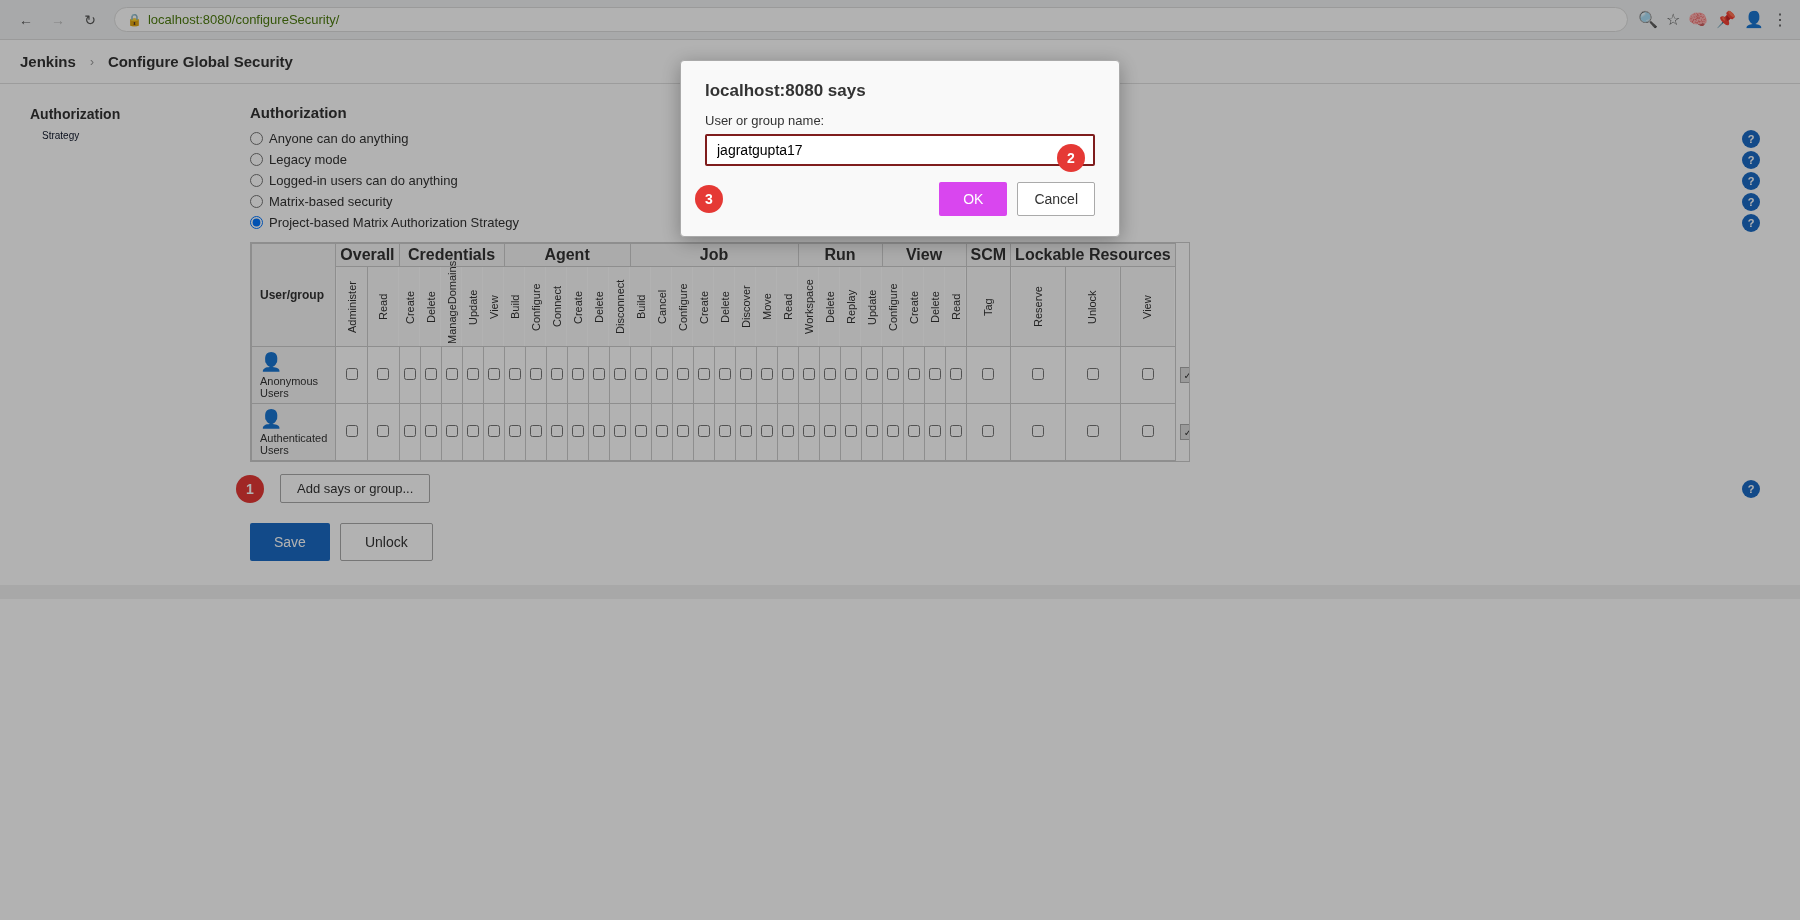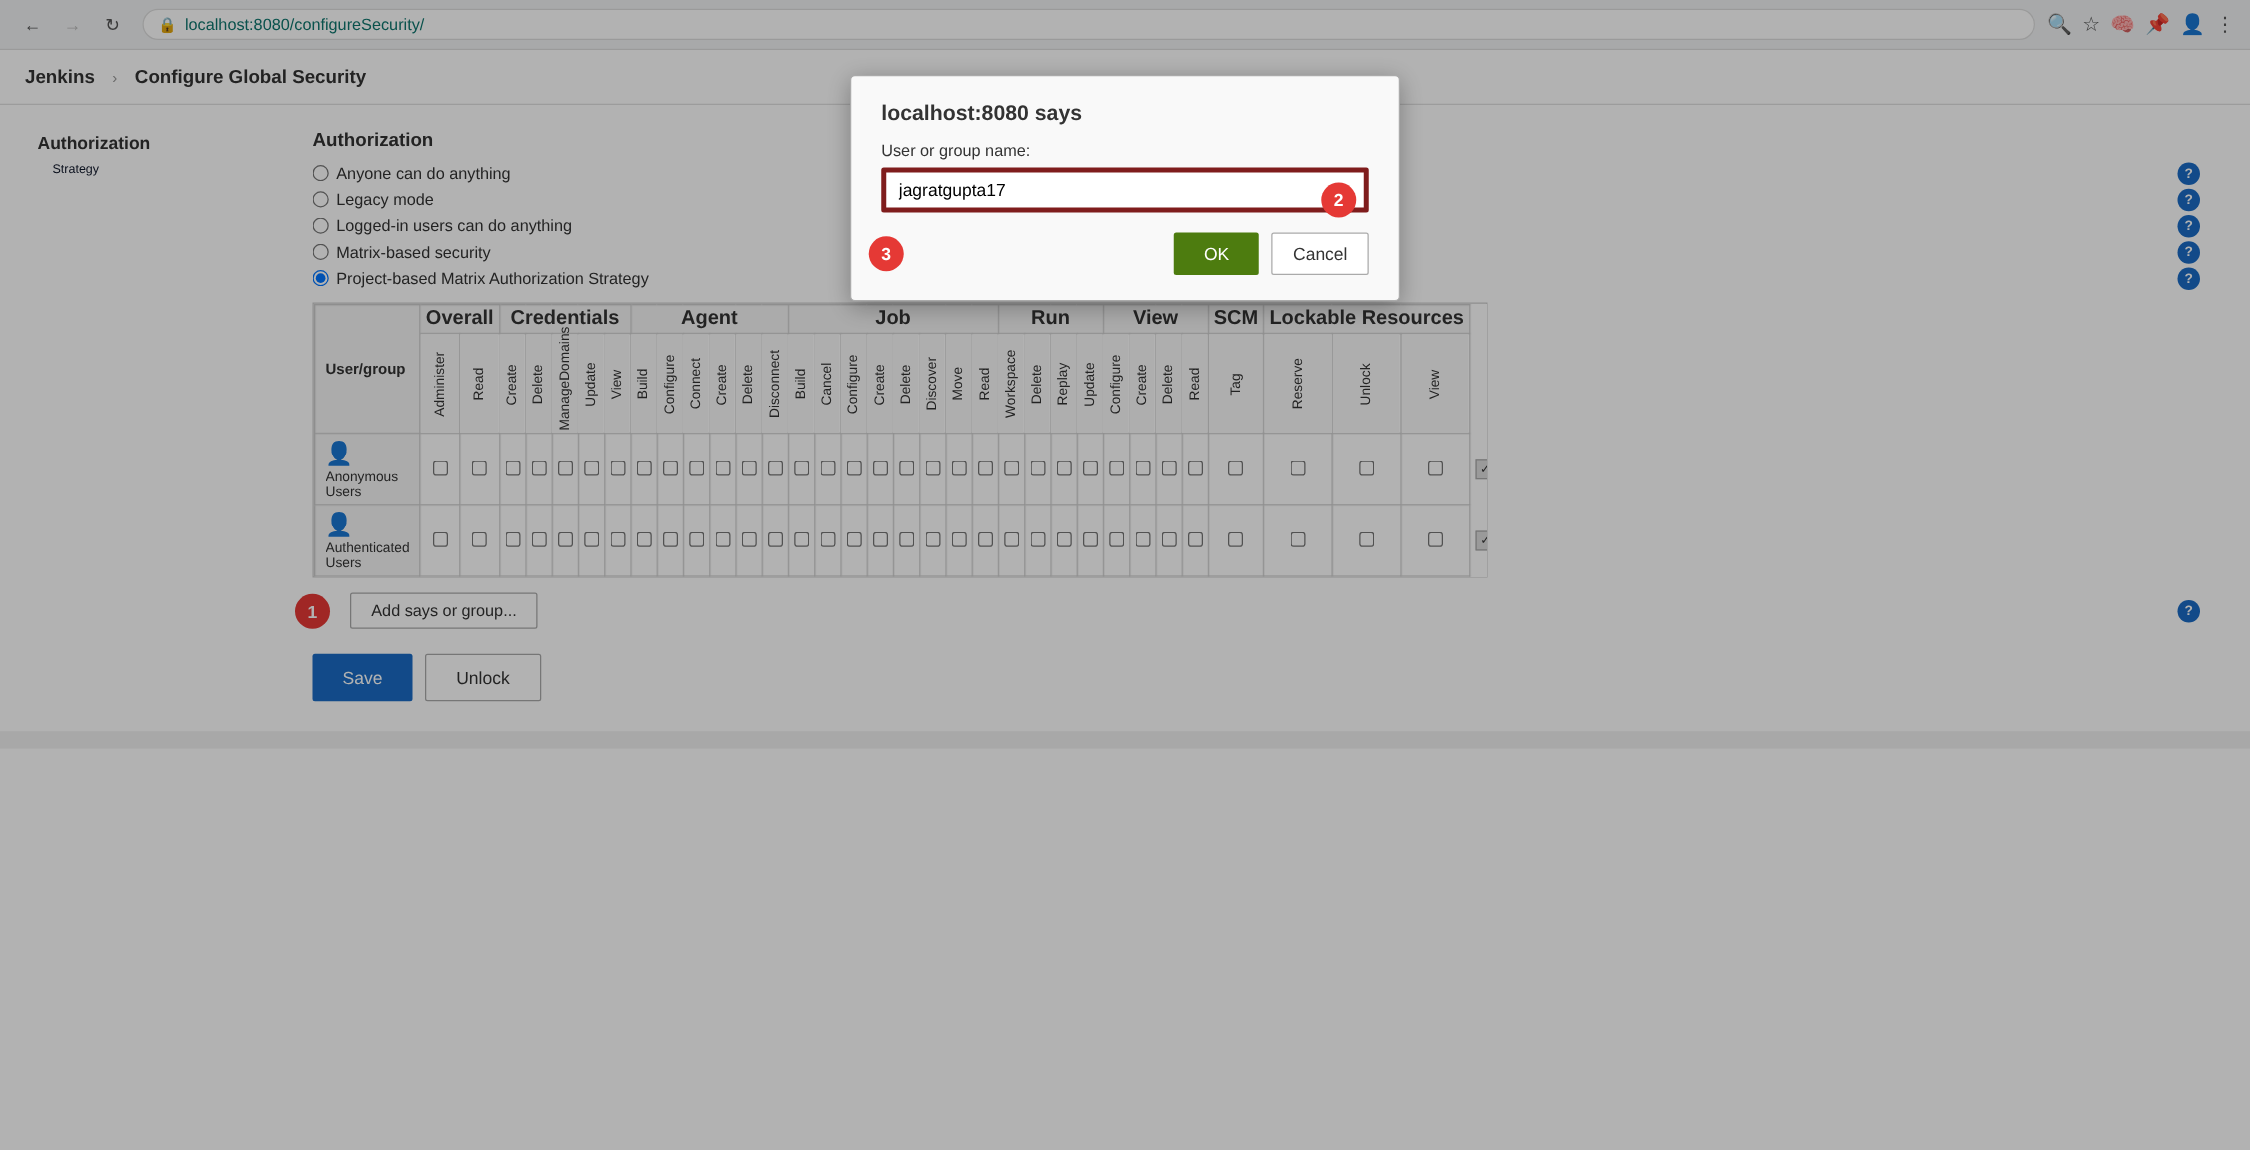--- a/index.html
+++ b/index.html
@@ -29,21 +29,21 @@
     .address-bar {
       flex: 1;
       background: #fff;
       border: 1px solid #ddd;
       border-radius: 20px;
       padding: 4px 12px;
       font-size: 13px;
       display: flex; align-items: center; gap: 6px;
     }
     .address-bar-icon { color: #666; font-size: 12px; }
-    .address-text { flex: 1; color: #0f766e; }
+    .address-text { flex: 1; color: #4d7c0f; }
     .browser-actions { display: flex; gap: 8px; align-items: center; color: #555; }
     .browser-actions span { font-size: 16px; cursor: pointer; }
 
     
     .jenkins-topbar {
       background: #fff;
       border-bottom: 1px solid #e0e0e0;
       padding: 8px 20px;
       display: flex;
       align-items: center;
@@ -220,34 +220,34 @@
       color: #333;
       margin-bottom: 12px;
     }
     .dialog-label {
       font-size: 13px;
       color: #333;
       margin-bottom: 6px;
     }
     .dialog-input {
       width: 100%;
-      border: 4px solid #7f1d1d;
+      border: 2px solid #7f1d1d;
       padding: 6px 10px;
       font-size: 14px;
       outline: none;
       border-radius: 2px;
       margin-bottom: 16px;
     }
     .dialog-buttons {
       display: flex;
       justify-content: flex-end;
       gap: 10px;
     }
     .dialog-ok {
-      background: #4d7c0f;
+      background: #d946ef;
       color: #fff;
       border: none;
       padding: 8px 24px;
       font-size: 14px;
       cursor: pointer;
       border-radius: 2px;
     }
     .dialog-cancel {
       background: #fff;
       color: #333;

